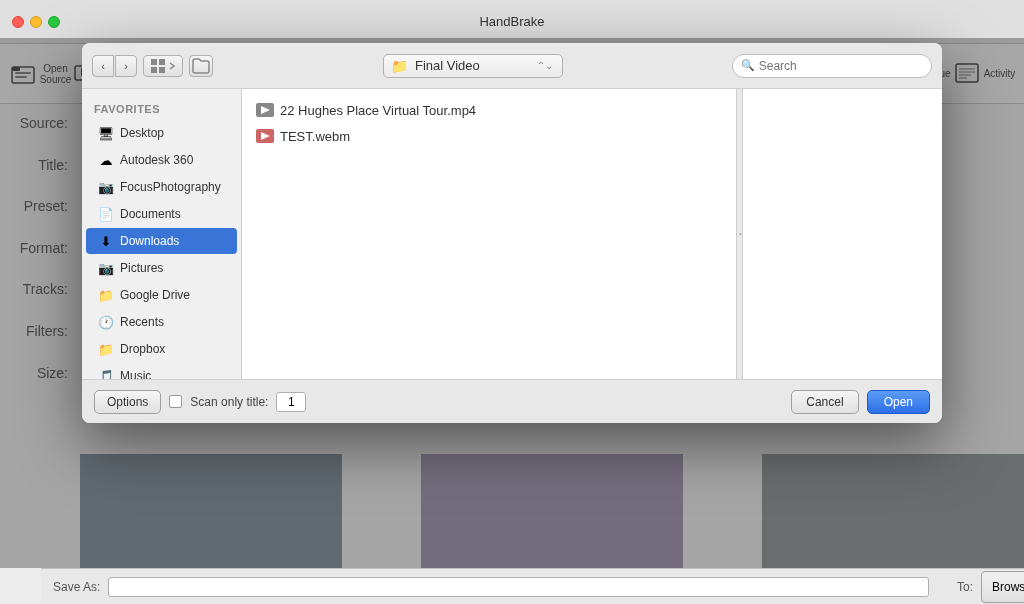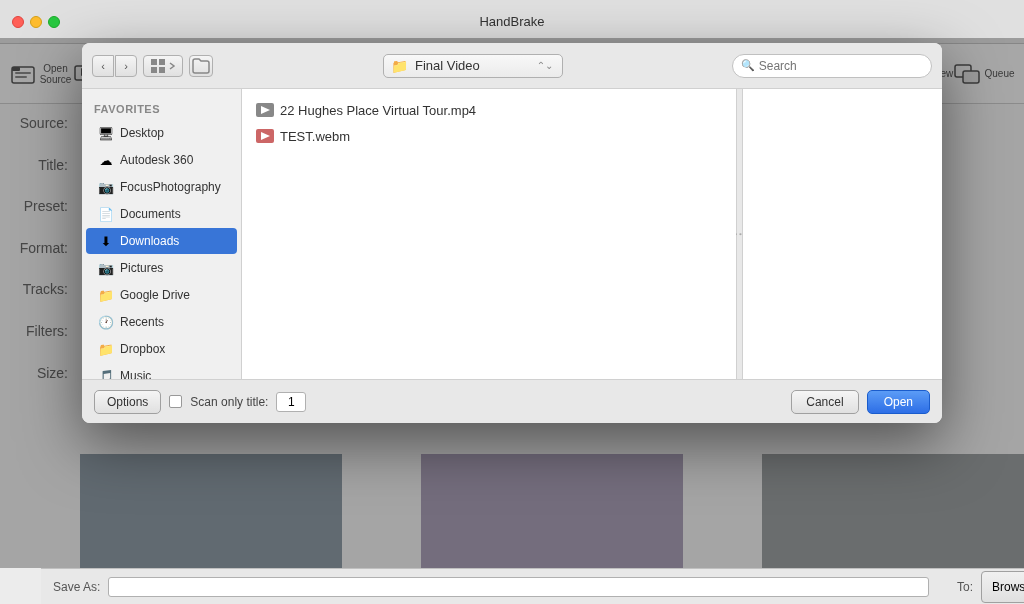--- a/index.html
+++ b/index.html
@@ -614,20 +614,32 @@
       <div class="toolbar-item">
         <div class="toolbar-icon">
           <svg width="28" height="28" viewBox="0 0 28 28">
             <rect x="2" y="5" width="16" height="12" rx="2" fill="none" stroke="#555" stroke-width="1.5"></rect>
             <rect x="10" y="11" width="16" height="12" rx="2" fill="#e0e0e0" stroke="#555" stroke-width="1.5"></rect>
           </svg>
         </div>
         <span class="toolbar-label">Queue</span>
       </div>
 
+      <div class="toolbar-item">
+        <div class="toolbar-icon">
+          <svg width="28" height="28" viewBox="0 0 28 28">
+            <rect x="3" y="4" width="22" height="18" rx="2" fill="none" stroke="#555" stroke-width="1.5"></rect>
+            <line x1="6" y1="9" x2="22" y2="9" stroke="#888" stroke-width="1"></line>
+            <line x1="6" y1="12" x2="22" y2="12" stroke="#888" stroke-width="1"></line>
+            <line x1="6" y1="15" x2="18" y2="15" stroke="#888" stroke-width="1"></line>
+            <line x1="6" y1="18" x2="14" y2="18" stroke="#888" stroke-width="1"></line>
+          </svg>
+        </div>
+        <span class="toolbar-label">Activity</span>
+      </div>
     </div>
   </div>
 
   <div class="main-content">
     <div class="labels-panel">
       <div class="label-row">Source:</div>
       <div class="label-row">Title:</div>
       <div class="label-row">Preset:</div>
       <div class="label-row">Format:</div>
       <div class="label-row">Tracks:</div>

